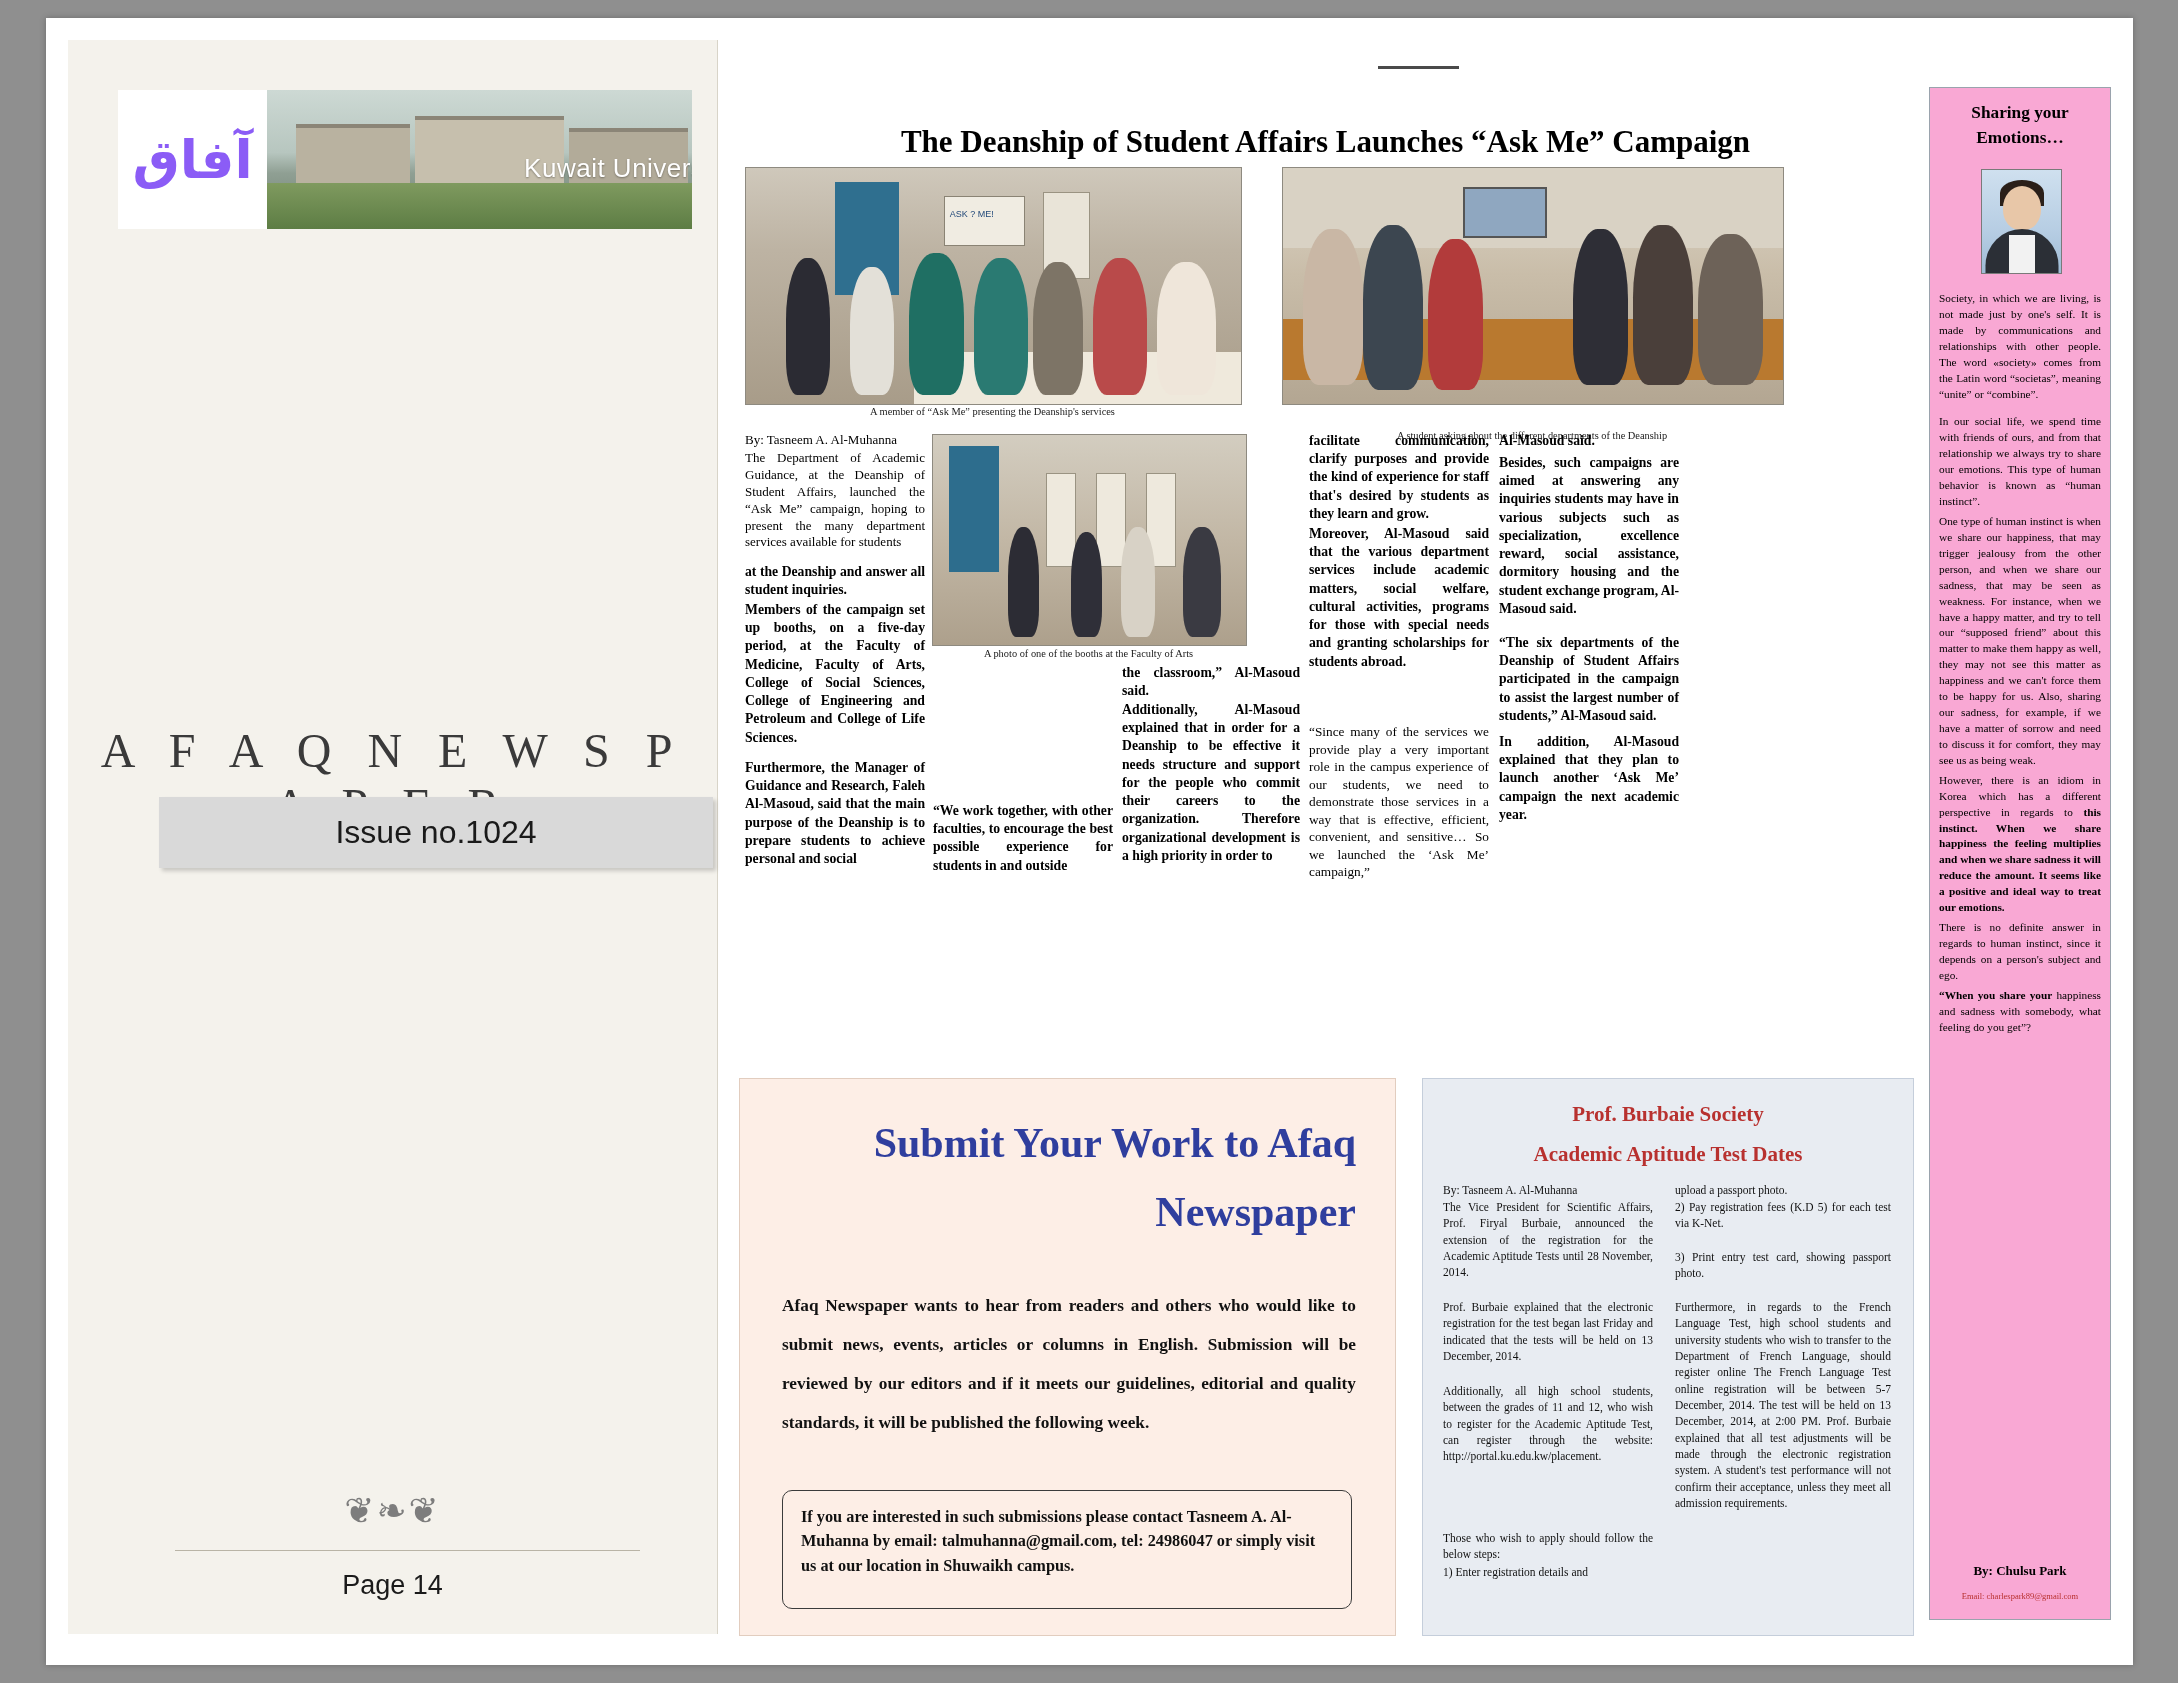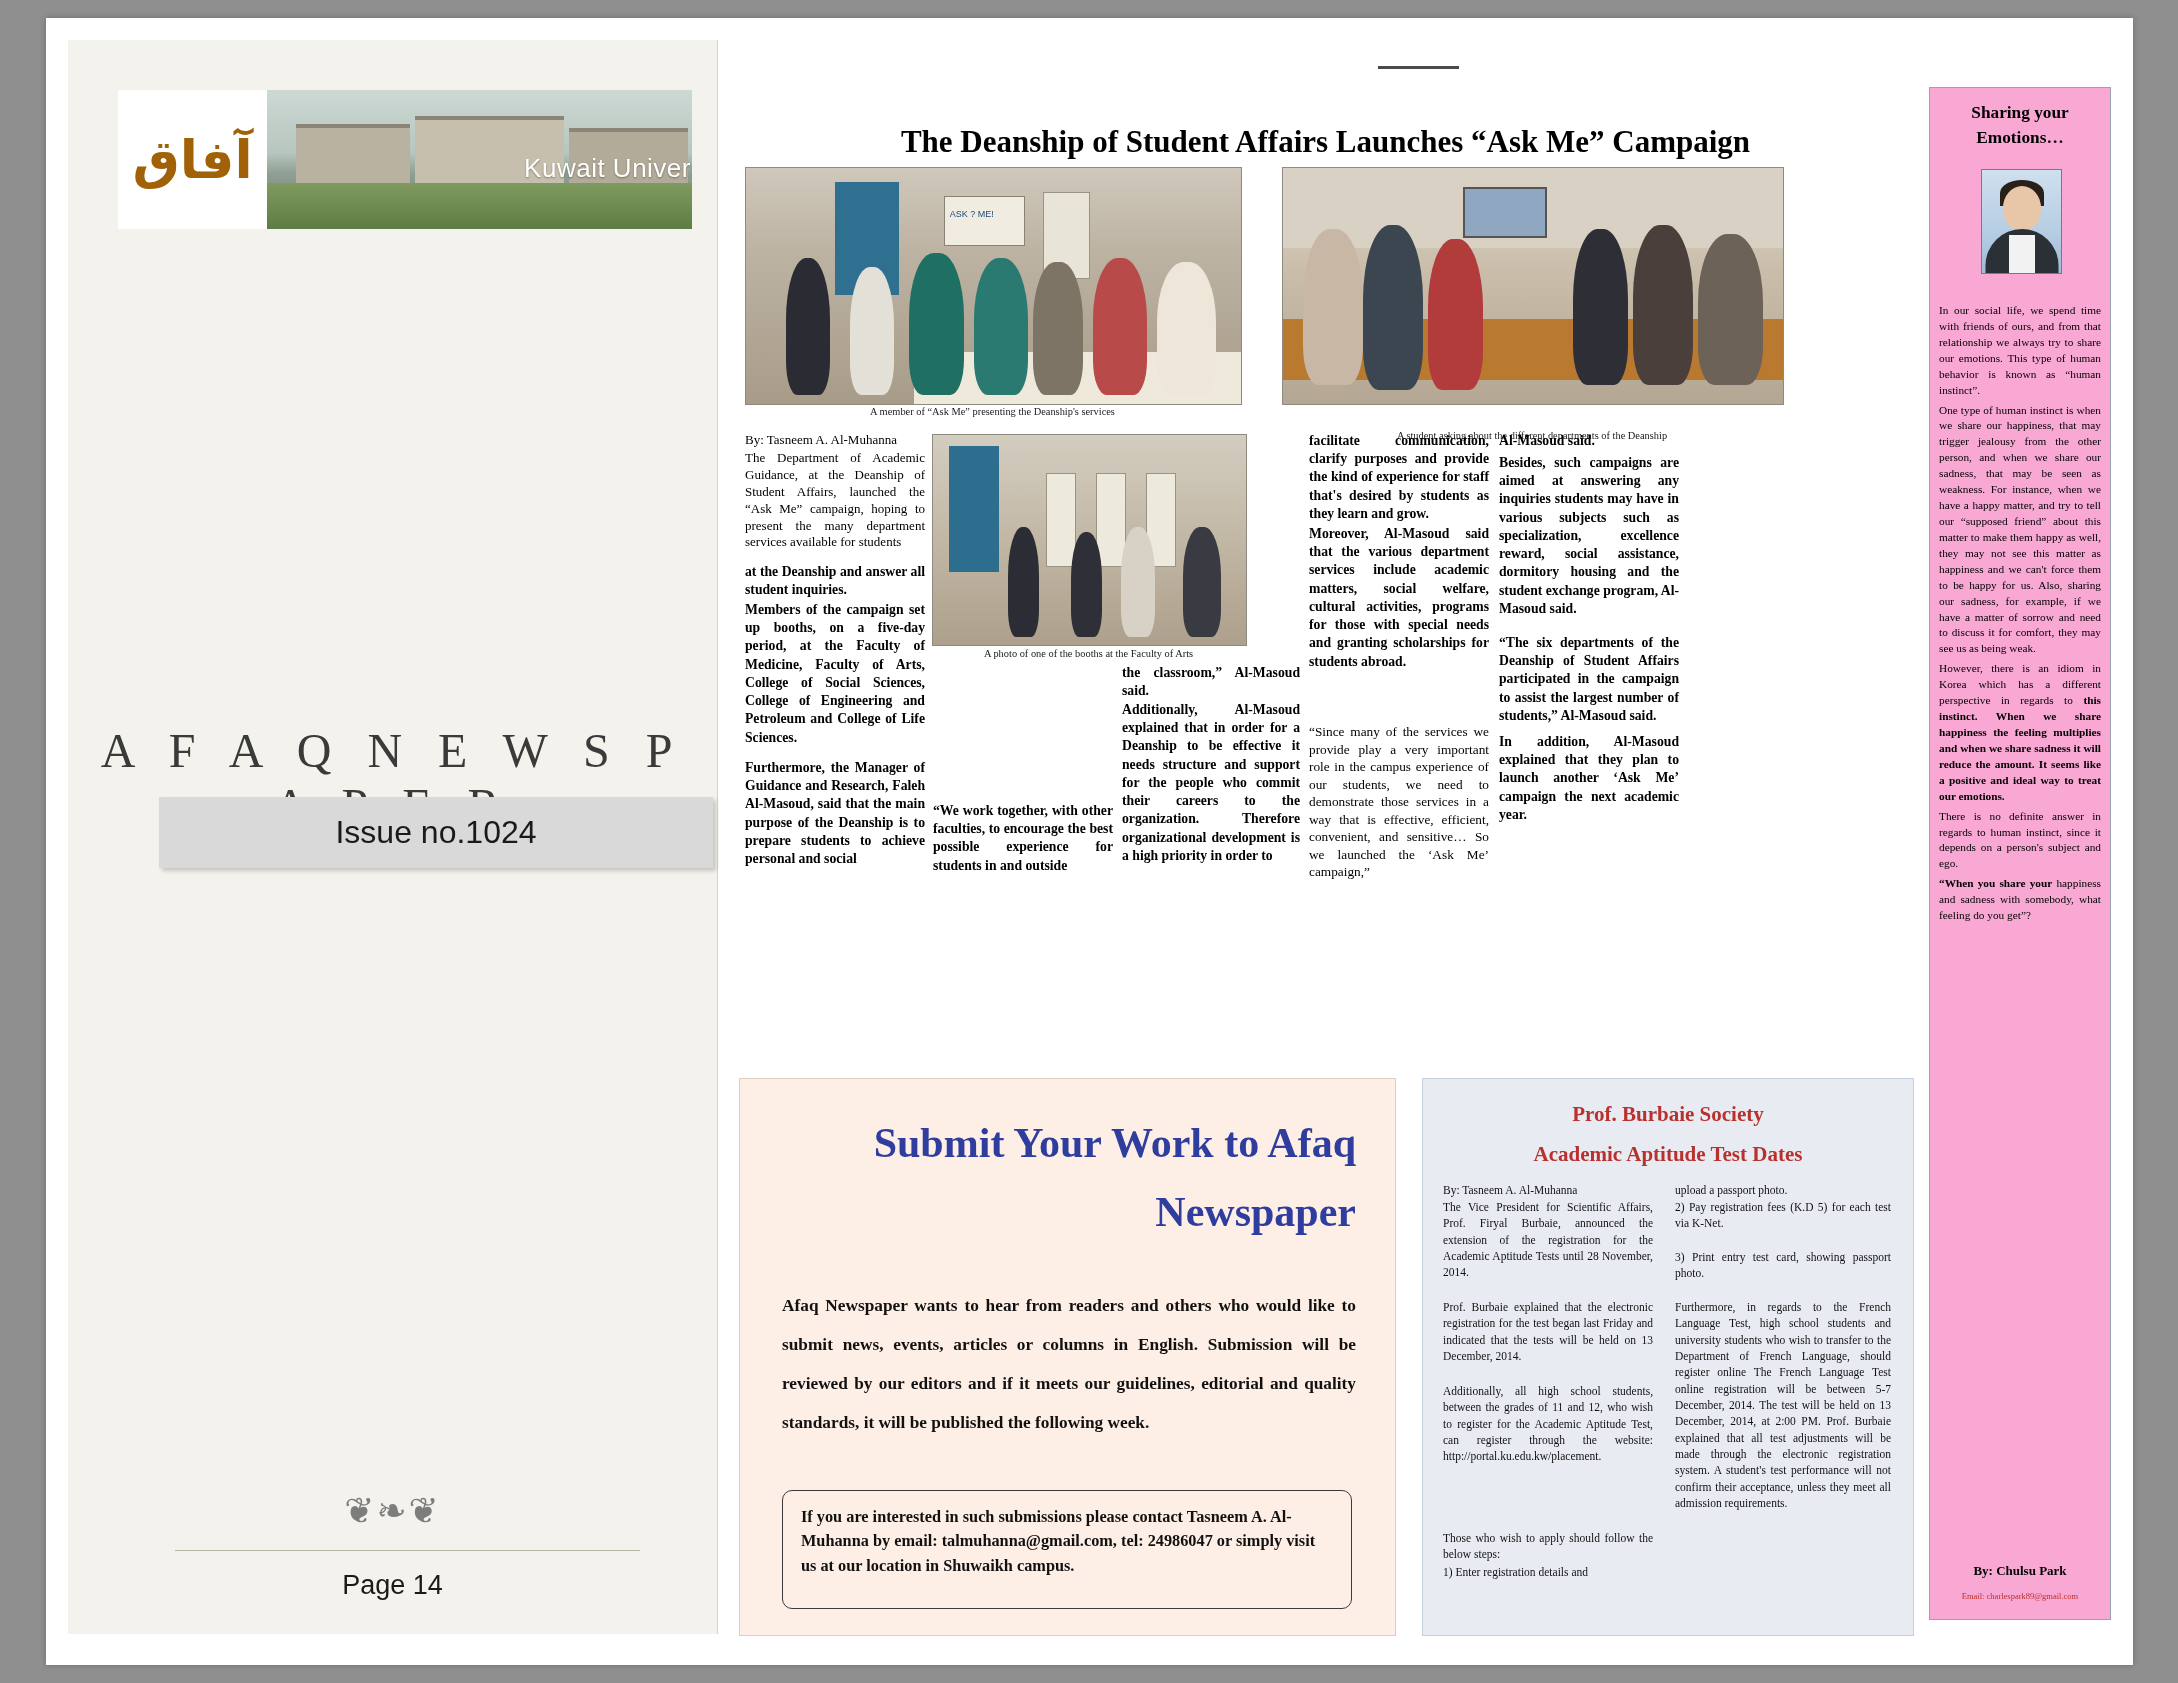--- a/index.html
+++ b/index.html
@@ -64,21 +64,21 @@
   .logo-band .road {
     position:absolute; left: 149px; bottom: 14px; right: 0; height: 12px;
     background: #8d8d84;
   }
   .logo-mark {
     position: absolute; left: 0; top: 0; width: 149px; height: 139px;
     background: #ffffff;
     display: flex; align-items: center; justify-content: center;
   }
   .logo-mark .ar {
-    font-size: 53px; color: #a16207; font-weight: bold; letter-spacing: -2px;
+    font-size: 53px; color: #8b5cf6; font-weight: bold; letter-spacing: -2px;
     font-family: "DejaVu Sans", sans-serif;
     line-height: 1;
     text-align: center;
   }
   .uni-name {
     position: absolute;
     left: 327px; top: 63px;
     width: 287px;
     text-align: right;
     font-family: "Liberation Sans", sans-serif;
@@ -430,20 +430,21 @@
 
   <div class="right">
     <div class="right-title">Sharing your Emotions…</div>
     <div class="portrait">
       <div class="hair"></div>
       <div class="head"></div>
       <div class="body"></div>
       <div class="shirt"></div>
     </div>
     <div class="right-body">
+      <p style="margin:0 0 4px 0;">Society, in which we are living, is not made just by one's self. It is made by communications and relationships with other people. The word «society» comes from the Latin word “societas”, meaning “unite” or “combine”.</p>
       <p style="margin:12px 0 4px 0;">In our social life, we spend time with friends of ours, and from that relationship we always try to share our emotions. This type of human behavior is known as “human instinct”.</p>
       <p style="margin:0 0 4px 0;">One type of human instinct is when we share our happiness, that may trigger jealousy from the other person, and when we share our sadness, that may be seen as weakness. For instance, when we have a happy matter, and try to tell our “supposed friend” about this matter to make them happy as well, they may not see this matter as happiness and we can't force them to be happy for us. Also, sharing our sadness, for example, if we have a matter of sorrow and need to discuss it for comfort, they may see us as being weak.</p>
       <p style="margin:0 0 4px 0;">
         <span>However, there is an idiom in Korea which has a different perspective in regards to</span>
         <b>this instinct.  When we share happiness the feeling multiplies and when we share sadness it will reduce the amount. It seems like a positive and ideal way to treat our emotions.</b>
       </p>
       <p style="margin:0 0 4px 0;">There is no definite answer in regards to human instinct, since it depends on a person's subject and ego.</p>
       <p style="margin:0;">
         <b>“When you share your</b>
         <span>happiness and sadness with somebody, what feeling do you get”?</span>

